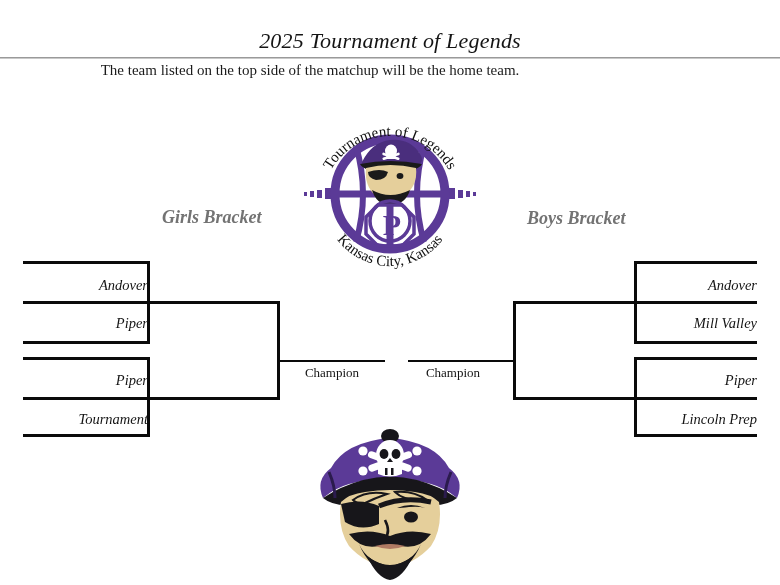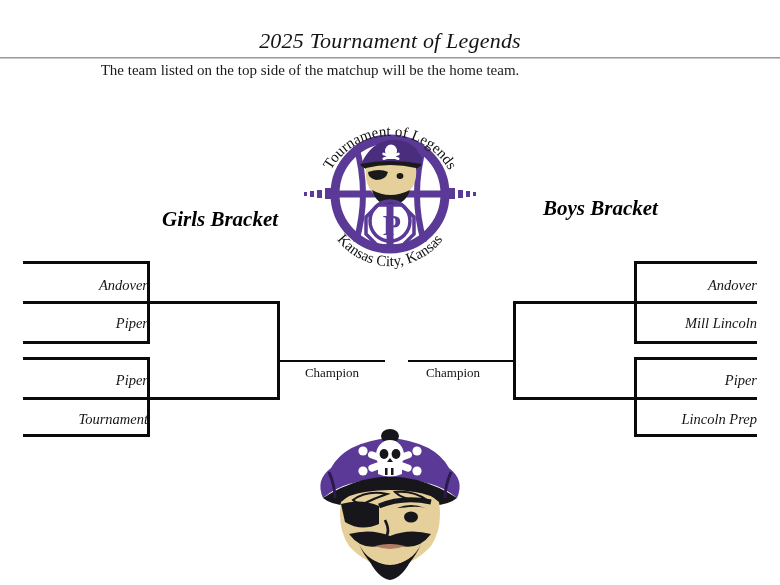--- a/index.html
+++ b/index.html
@@ -56,26 +56,26 @@
     width: 180px;
     height: 168px;
   }
   #tournament-logo svg { display: block; }
 
   
   .bracket-heading {
     position: absolute;
     font-style: italic;
     font-weight: bold;
-    font-size: 21px;
-    color: #000000;
+    font-size: 18px;
+    color: #737373;
     white-space: nowrap;
   }
   #girls-bracket-heading { left: 162px; top: 207px; }
-  #boys-bracket-heading  { left: 527px; top: 196px; margin-left: 16px; }
+  #boys-bracket-heading  { left: 527px; top: 208px; }
 
   
   .bline {
     position: absolute;
     background: #0a0a0a;
   }
   .hline { height: 3px; }
   .vline { width: 3px; }
   .hline-thin { height: 2px; }
 
@@ -212,21 +212,21 @@
 <div class="bline hline" style="left:513px; top:397px; width:124px;"></div>
 <div class="bline vline" style="left:513px; top:301px; height:99px;"></div>
 <div class="bline hline-thin" style="left:408px; top:360px; width:108px;"></div>
 
 <div class="team-label team-slot-left" style="top:275px;">Andover</div>
 <div class="team-label team-slot-left" style="top:313px;">Piper</div>
 <div class="team-label team-slot-left" style="top:370px;">Piper</div>
 <div class="team-label team-slot-left" style="top:409px;">Tournament</div>
 
 <div class="team-label team-slot-right" style="top:275px;">Andover</div>
-<div class="team-label team-slot-right" style="top:313px;">Mill Lincoln</div>
+<div class="team-label team-slot-right" style="top:313px;">Mill Valley</div>
 <div class="team-label team-slot-right" style="top:370px;">Piper</div>
 <div class="team-label team-slot-right" style="top:409px;">Lincoln Prep</div>
 
 <div class="champion-label" id="champion-label-girls">Champion</div>
 <div class="champion-label" id="champion-label-boys">Champion</div>
 
 <div id="pirate-mascot">
   <svg viewBox="0 0 170 152" width="170" height="152" aria-hidden="true">
 
     <path d="M 18,70 Q 10,52 26,40 Q 40,14 85,10 Q 130,14 144,40 Q 160,52 152,70

